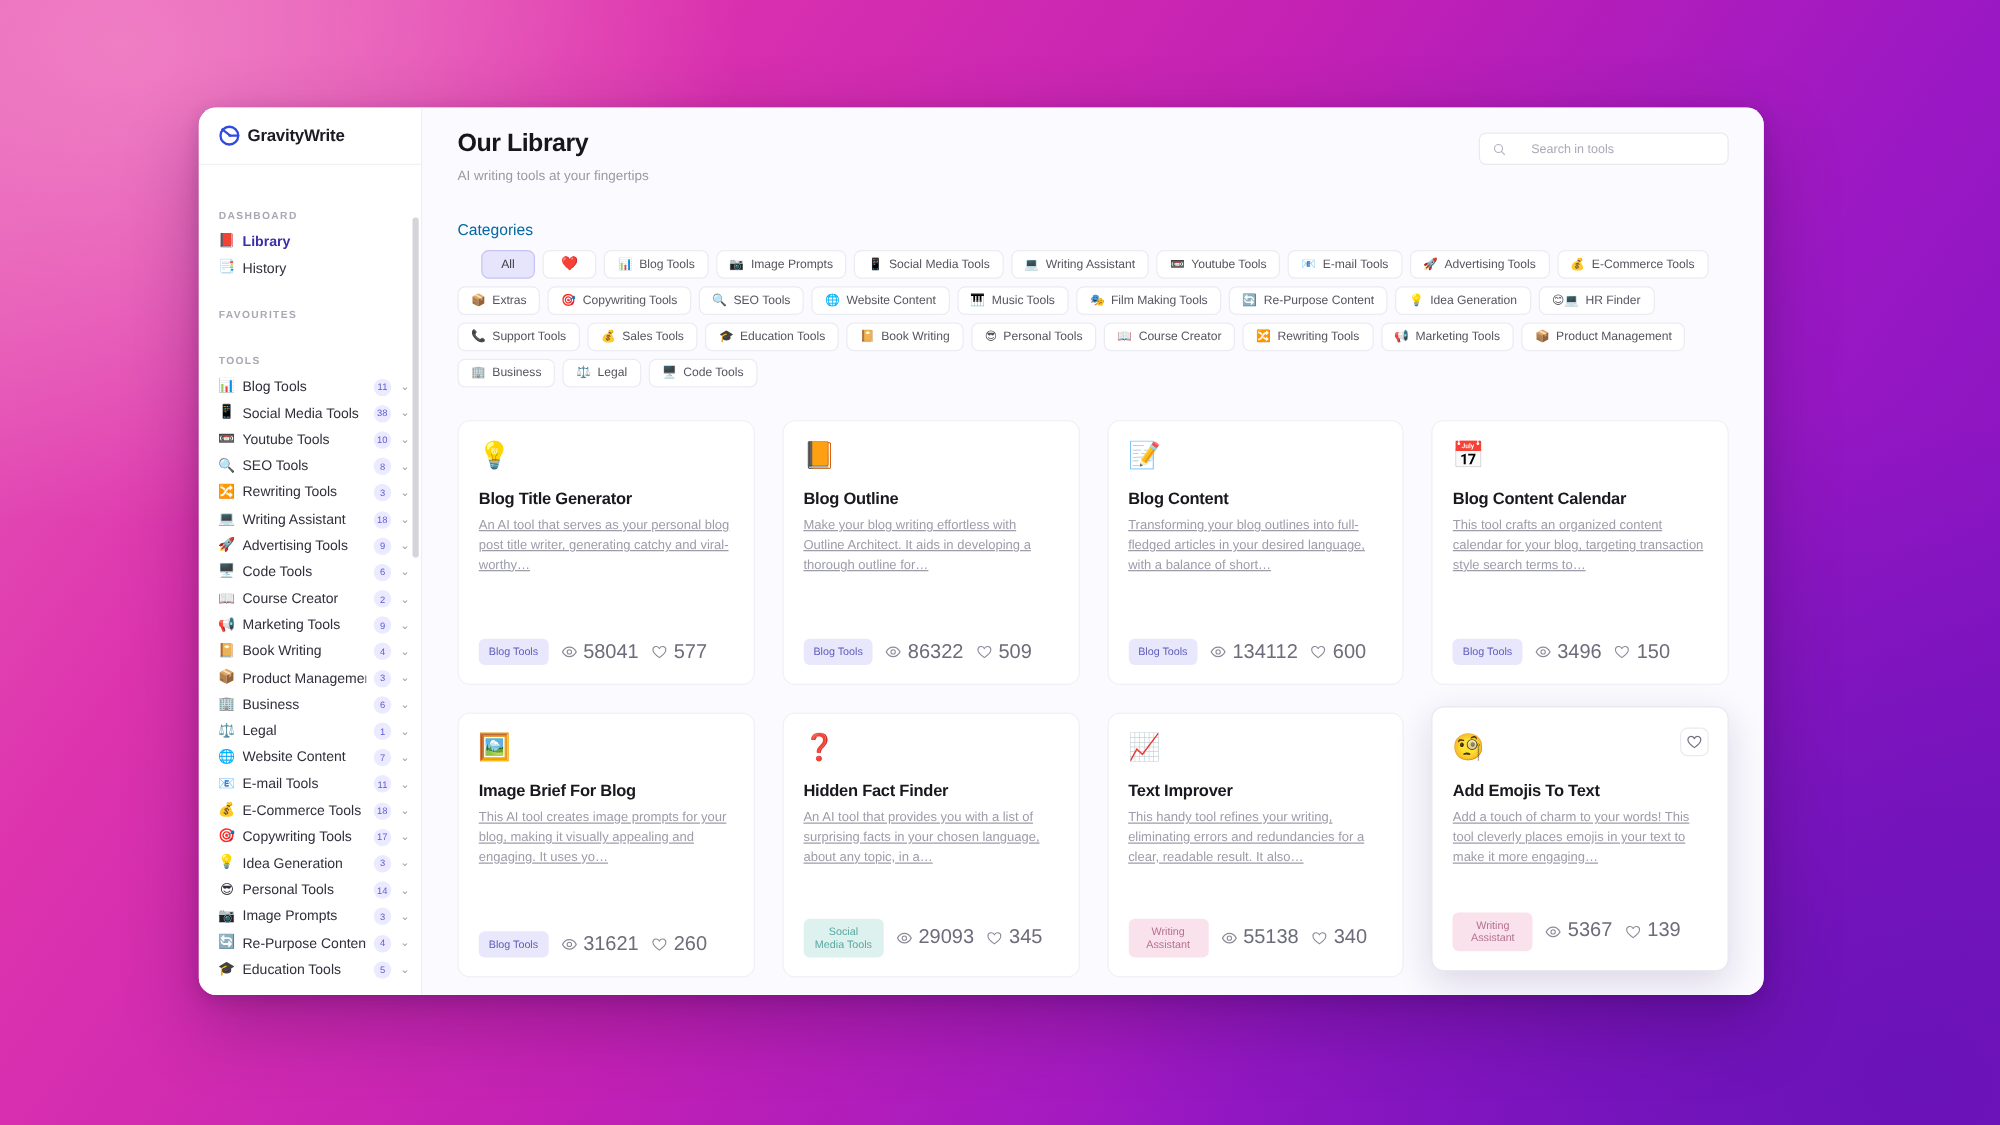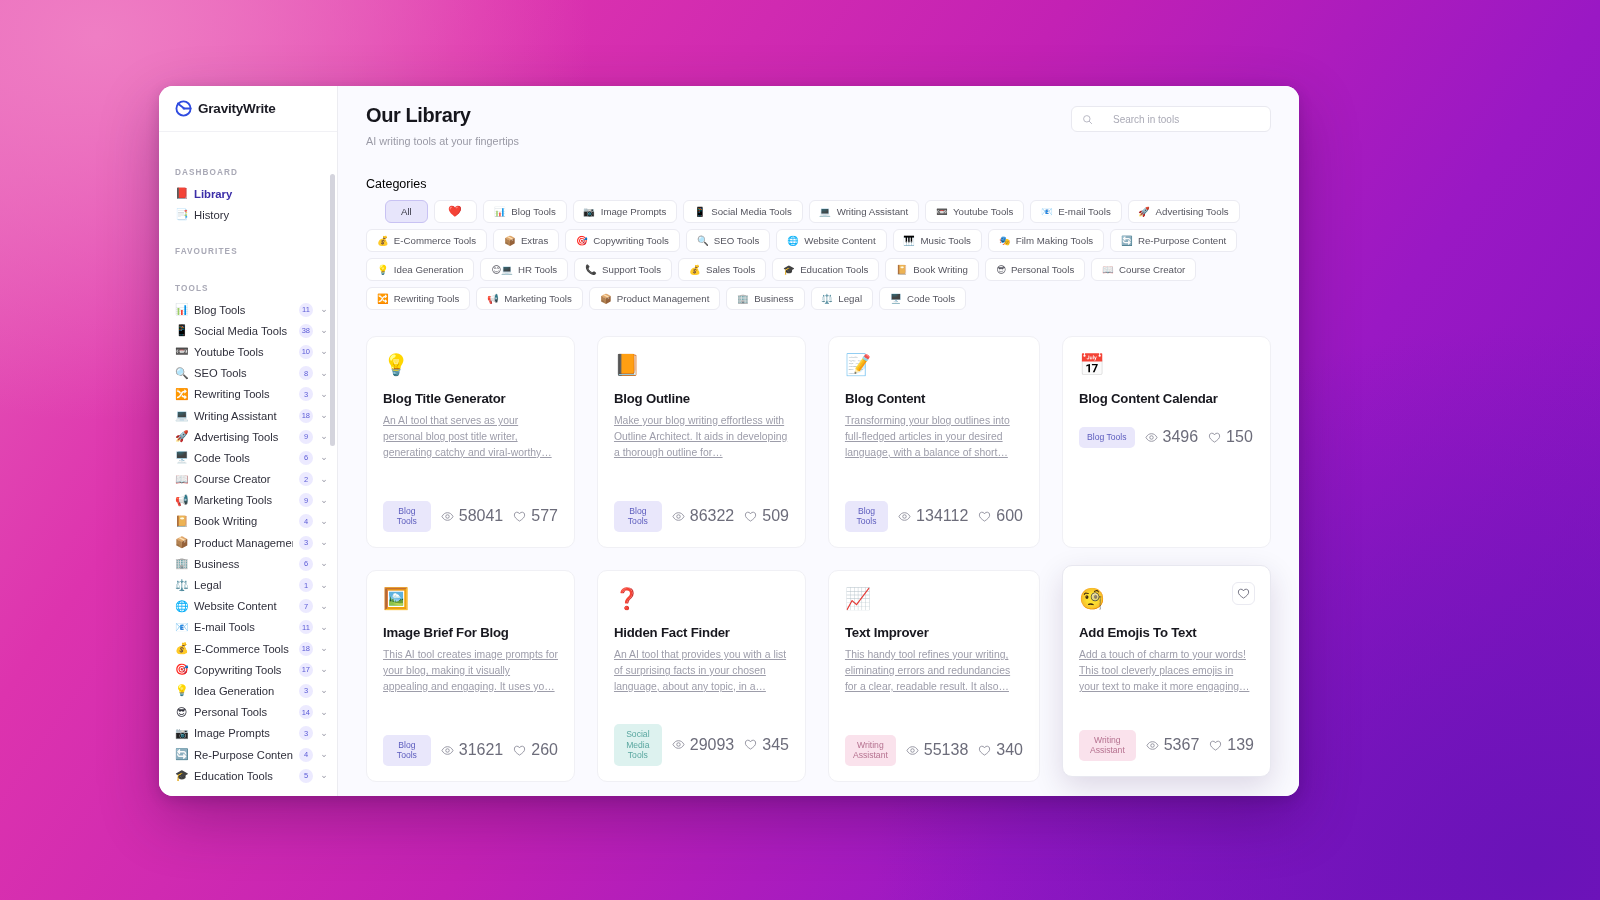--- a/index.html
+++ b/index.html
@@ -17,21 +17,21 @@
       radial-gradient(ellipse 1100px 900px at 96% 96%, #6a13b8 0%, rgba(106,19,184,0) 60%),
       linear-gradient(125deg, #e861b8 0%, #dd33ae 22%, #c321b4 48%, #9a18c4 72%, #7b12c0 100%);
     position: relative;
   }
 
   
   .app-window {
     position: absolute;
     left: 159px;
     top: 86px;
-    width: 1140px;
+    width: 1252px;
     height: 710px;
     background: #ffffff;
     border-radius: 14px;
     overflow: hidden;
     display: flex;
     box-shadow: 0 22px 60px rgba(40, 0, 60, .30), 0 4px 14px rgba(40,0,60,.18);
   }
 
   
   .sidebar {
@@ -202,21 +202,21 @@
     flex: 1 1 auto;
     font-size: 10px;
     color: #40404c;
     background: transparent;
     font-family: inherit;
   }
   .search-box input::placeholder { color: #aaaab6; }
 
   .cat-title {
     font-size: 12.5px;
-    color: #000000;
+    color: #0369a1;
     margin: 30px 0 9px 0;
   }
 
   .chips { display: flex; flex-wrap: wrap; gap: 6px; }
   .chip {
     height: 23px;
     background: #ffffff;
     border: 1px solid #ebebf2;
     border-radius: 6px;
     display: inline-flex;
@@ -586,21 +586,21 @@
           <div class="chip">
             <span class="emoji">🔄</span>
             <span>Re-Purpose Content</span>
           </div>
           <div class="chip">
             <span class="emoji">💡</span>
             <span>Idea Generation</span>
           </div>
           <div class="chip">
             <span class="emoji">😊💻</span>
-            <span>HR Tools</span>
+            <span>HR Finder</span>
           </div>
           <div class="chip">
             <span class="emoji">📞</span>
             <span>Support Tools</span>
           </div>
           <div class="chip">
             <span class="emoji">💰</span>
             <span>Sales Tools</span>
           </div>
           <div class="chip">
@@ -705,20 +705,21 @@
                 <svg width="13" height="13" viewBox="0 0 24 24" fill="none">
                   <path d="M12 20.5 C6 16.5 2.5 13.4 2.5 9.4 A4.9 4.9 0 0 1 12 7.3 A4.9 4.9 0 0 1 21.5 9.4 C21.5 13.4 18 16.5 12 20.5 Z" stroke="#8a8a98" stroke-width="1.6" stroke-linejoin="round"></path>
                 </svg>
                 <span>600</span>
               </span>
             </div>
           </div>
           <div class="card">
             <div class="card-emoji">📅</div>
             <div class="card-title">Blog Content Calendar</div>
+            <div class="card-desc">This tool crafts an organized content calendar for your blog, targeting transaction style search terms to…</div>
             <div class="card-foot">
               <span class="tag blog">Blog Tools</span>
               <span class="stat">
                 <svg width="13" height="13" viewBox="0 0 24 24" fill="none">
                   <path d="M1.8 12 C4.5 7 8 5 12 5 s7.5 2 10.2 7 c-2.7 5 -6.2 7 -10.2 7 S4.5 17 1.8 12 Z" stroke="#8a8a98" stroke-width="1.6"></path>
                   <circle cx="12" cy="12" r="3.2" stroke="#8a8a98" stroke-width="1.6"></circle>
                 </svg>
                 <span>3496</span>
               </span>
               <span class="stat">

